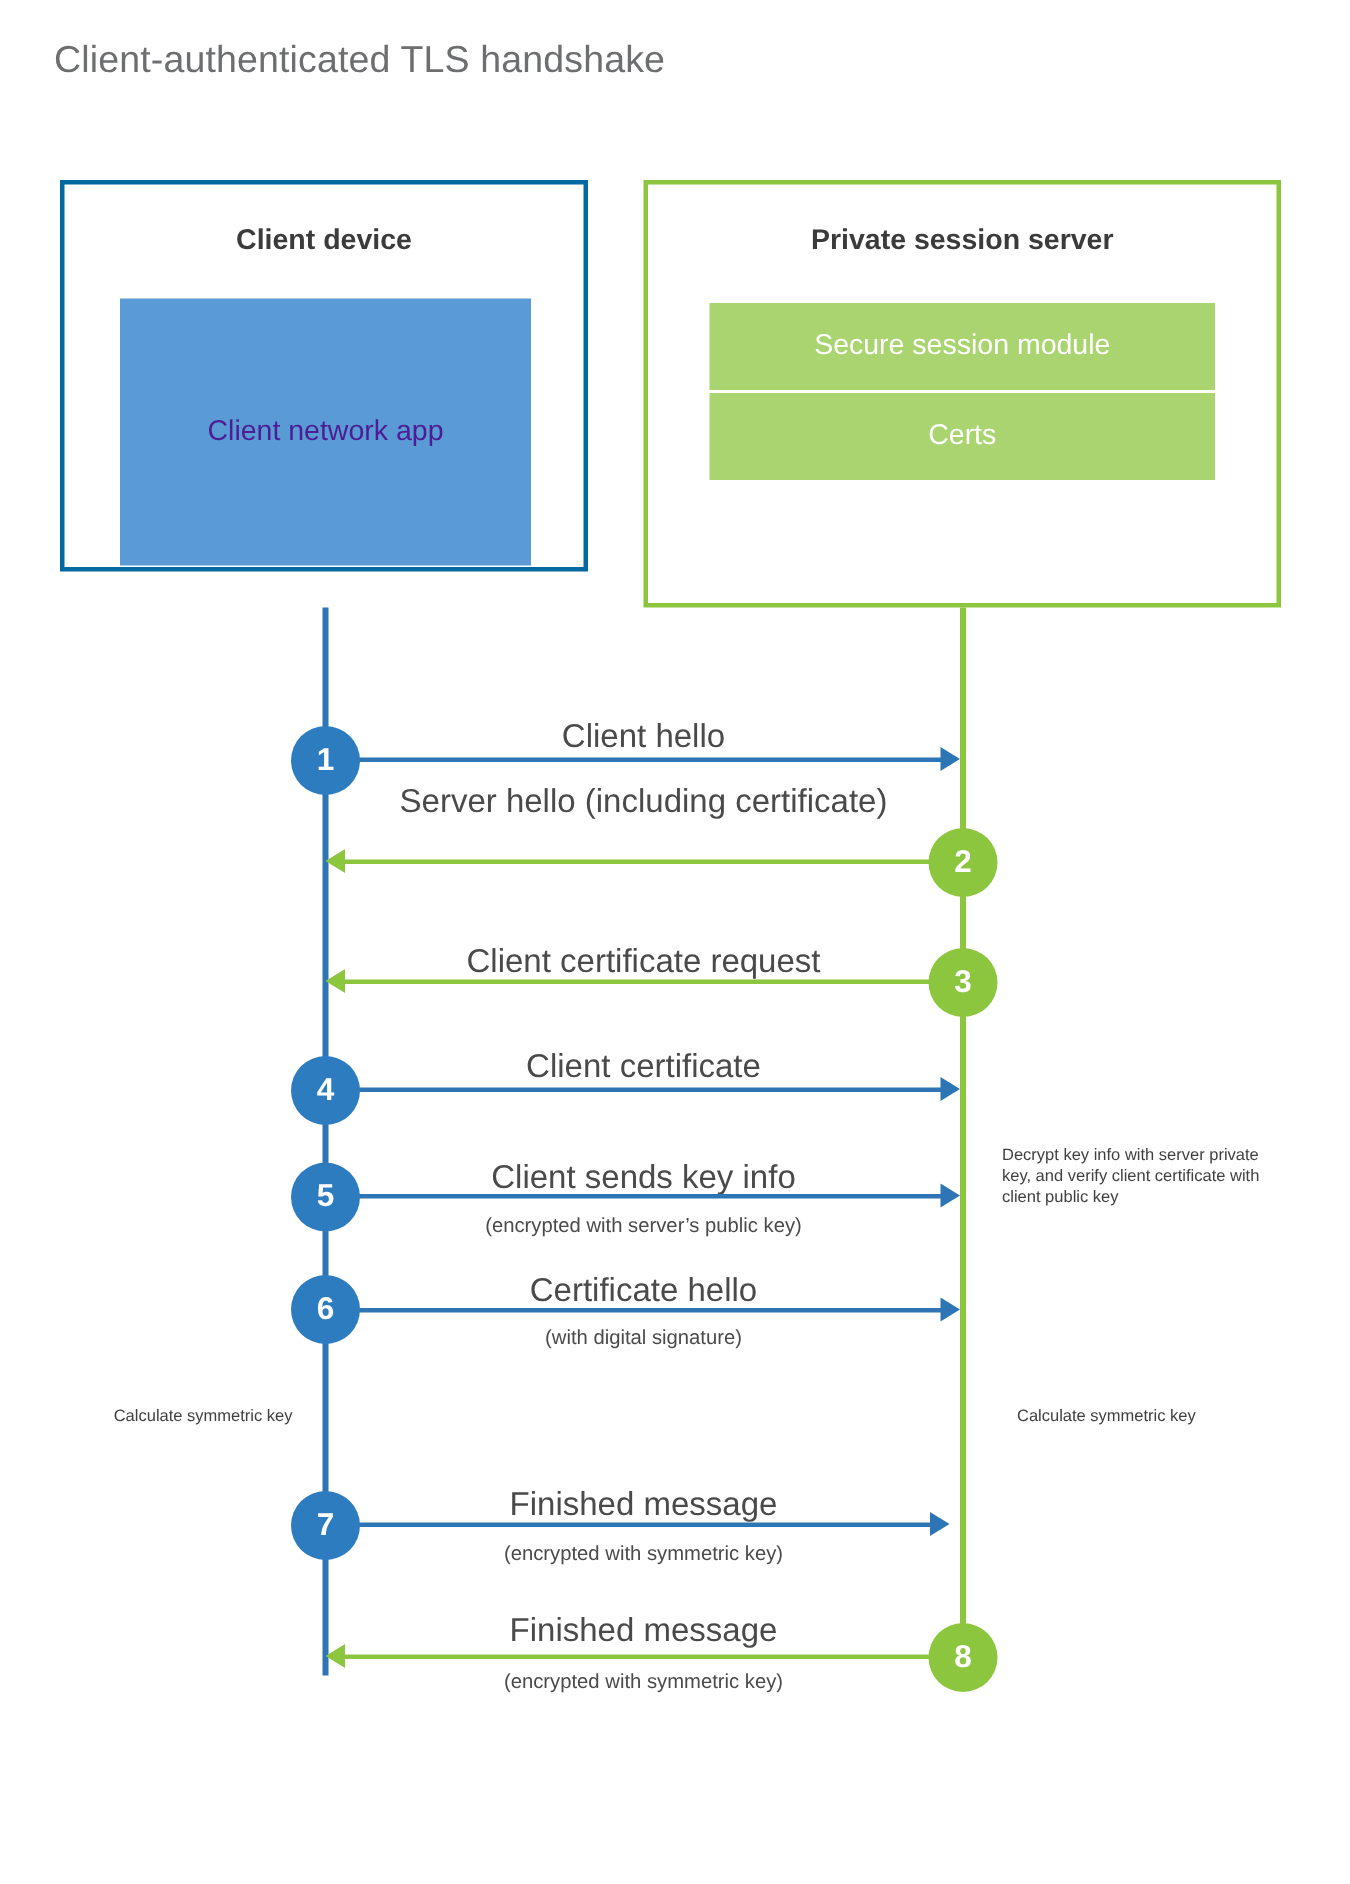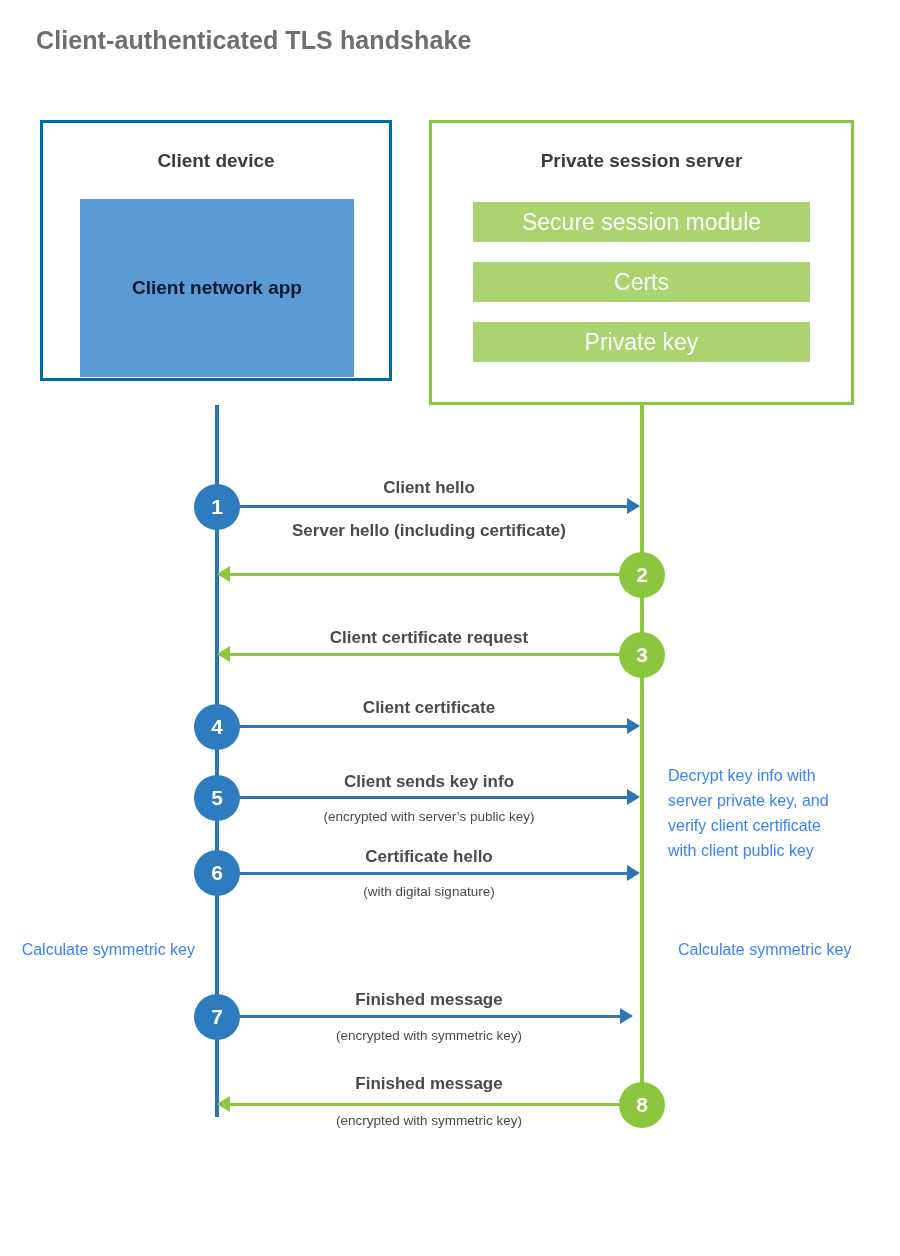--- a/index.html
+++ b/index.html
@@ -20,21 +20,21 @@
     width: 900px;
     height: 1256px;
   }
 
   
   .page-title {
     position: absolute;
     left: 36px;
     top: 26px;
     font-size: 25px;
-    font-weight: 700;
+    font-weight: 400;
     color: #6d6e70;
     letter-spacing: 0.1px;
     white-space: nowrap;
   }
 
   
   .actor-box {
     position: absolute;
     background: #ffffff;
     box-sizing: border-box;
@@ -64,38 +64,37 @@
     color: #3b3b3b;
   }
 
   .client-app {
     position: absolute;
     left: 37px;
     top: 76px;
     width: 274px;
     height: 178px;
     background: #5b9bd5;
-    color: #0f172a;
+    color: #4c1d95;
     font-size: 19px;
     line-height: 28px;
     display: flex;
     align-items: center;
     justify-content: center;
     text-align: center;
-    font-weight: bold;
   }
 
   .server-bar {
     position: absolute;
     left: 41px;
     width: 337px;
-    height: 40px;
+    height: 58px;
     background: #a9d470;
     color: #ffffff;
-    font-size: 23px;
+    font-size: 19px;
     display: flex;
     align-items: center;
     justify-content: center;
     text-align: center;
   }
   .server-bar.b0 { top: 79px; }
   .server-bar.b1 { top: 139px; }
   .server-bar.b2 { top: 199px; }
 
   
@@ -147,60 +146,58 @@
     border-top: 8px solid transparent;
     border-bottom: 8px solid transparent;
   }
   .arrow-head.right.blue  { border-left: 13px solid #2e75b6; }
   .arrow-head.left.green  { border-right: 13px solid #8cc63f; }
 
   
   .msg-label {
     position: absolute;
     text-align: center;
-    font-size: 17px;
+    font-size: 22px;
     color: #4a4a4a;
     white-space: nowrap;
-    font-weight: bold;
   }
   .msg-sub {
     position: absolute;
     text-align: center;
     font-size: 13.5px;
     color: #4a4a4a;
     white-space: nowrap;
   }
 
   
   .note {
     position: absolute;
-    font-size: 16px;
-    line-height: 25px;
-    color: #3b82f6;
+    font-size: 11px;
+    line-height: 14px;
+    color: #404040;
   }
   .note.left-note  { text-align: right; }
   .note.right-note { text-align: left; }
 </style>
 </head>
 <body>
 
 <div id="canvas">
 
   <div class="page-title">Client-authenticated TLS handshake</div>
 
   <div class="actor-box client">
     <div class="actor-title">Client device</div>
     <div class="client-app">Client network app</div>
   </div>
 
   <div class="actor-box server">
     <div class="actor-title">Private session server</div>
     <div class="server-bar b0">Secure session module</div>
     <div class="server-bar b1">Certs</div>
-    <div class="server-bar b2">Private key</div>
   </div>
 
   <div class="lifeline client-line"></div>
   <div class="lifeline server-line"></div>
 
   <div class="msg-label" style="left:217px; top:478px; width:424px;">Client hello</div>
   <div class="arrow-line blue" style="left:217px; top:505px; width:411px;"></div>
   <div class="arrow-head right blue" style="left:627px; top:498px;"></div>
   <div class="badge blue" style="top:484px;">1</div>
 

